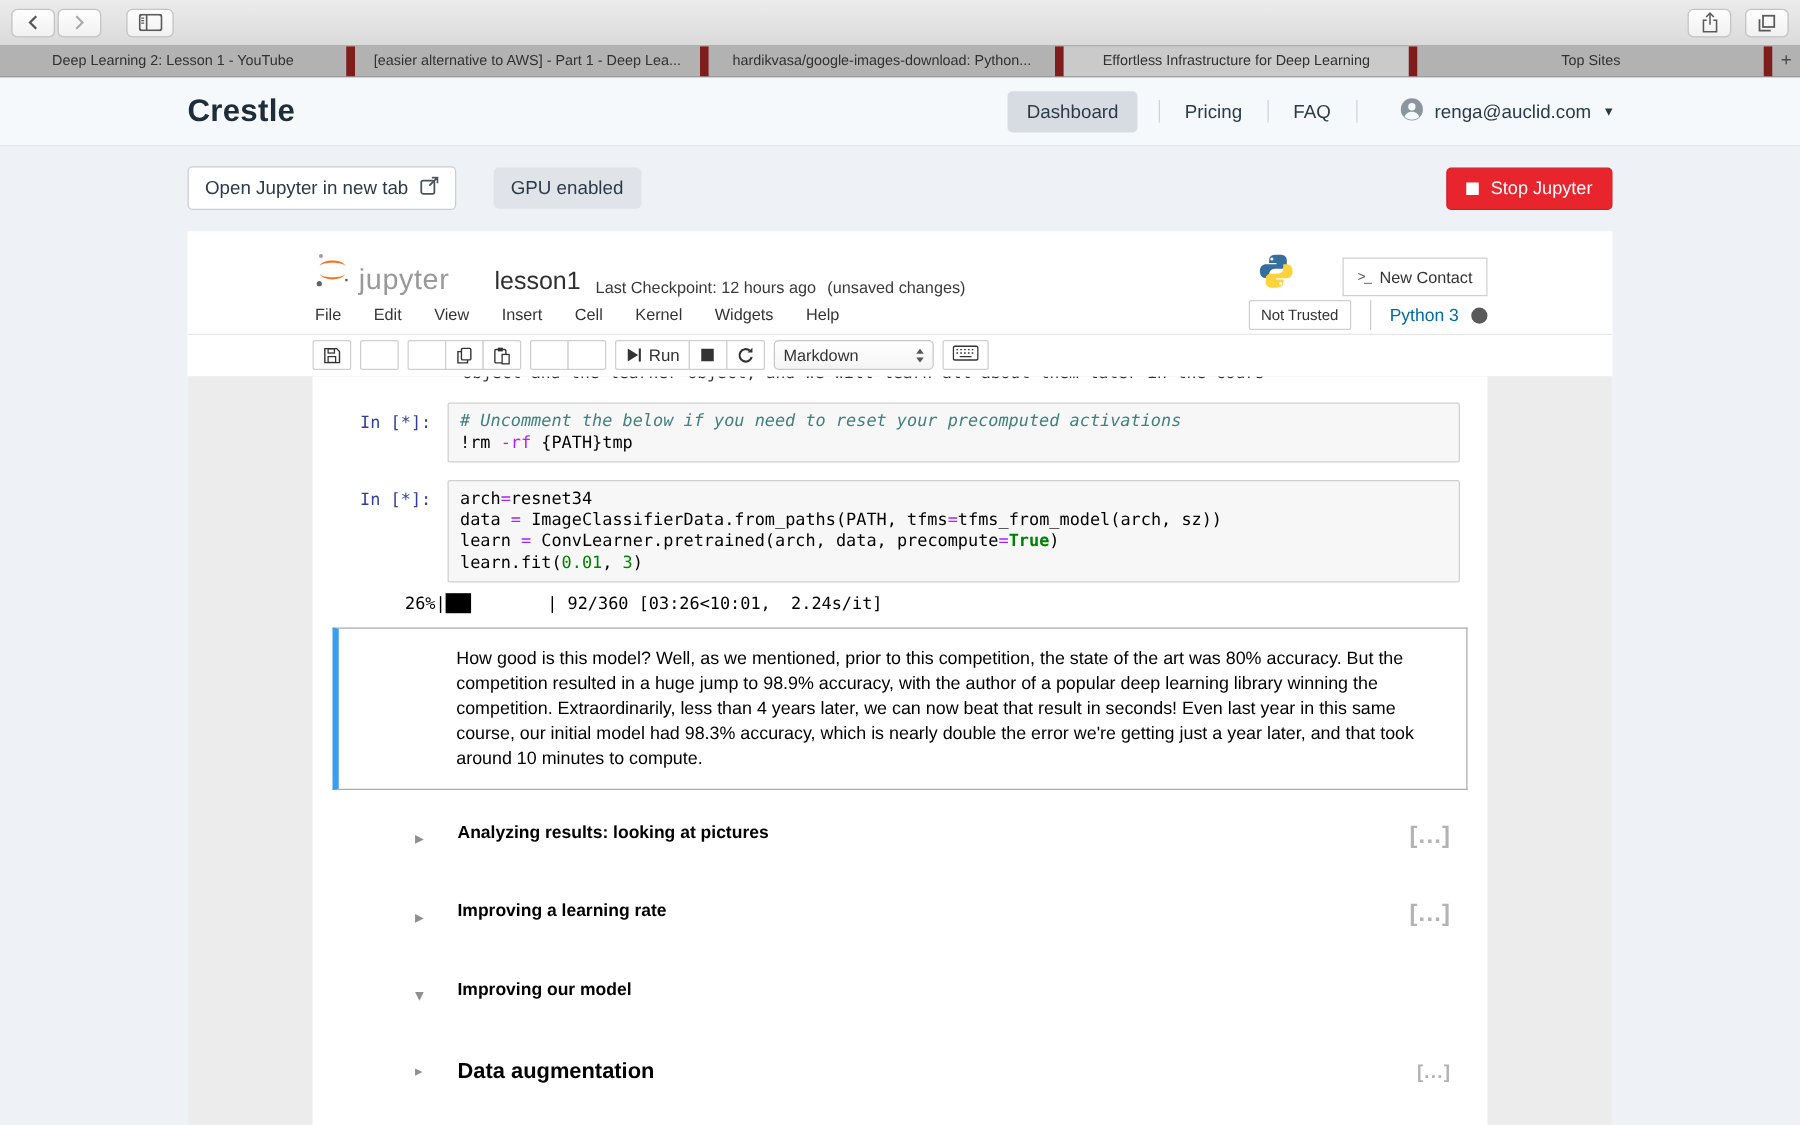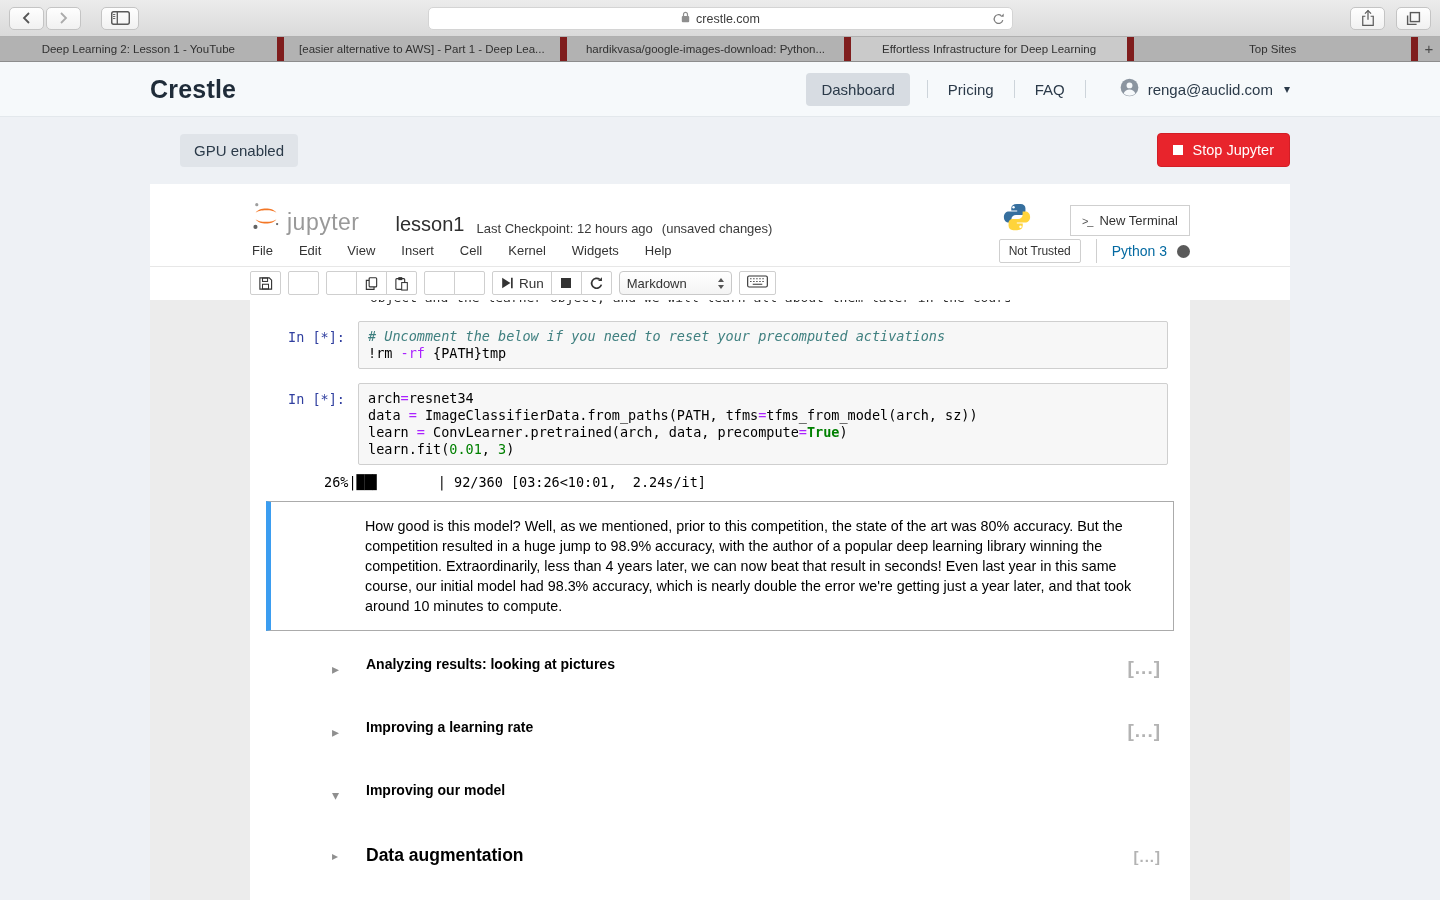--- a/index.html
+++ b/index.html
@@ -75,21 +75,21 @@
 
   .jp-toolbar { height:33px; flex:none; }
   .jp-toolbar .jp-inner { display:flex; align-items:flex-start; gap:7px; padding-top:4px; }
   .btn-group { display:flex; }
   .tb-btn { height:24px; min-width:31px; background:#fff; border:1px solid #cfcfcf; display:flex;
             align-items:center; justify-content:center; padding:0 7px; margin-right:-1px; border-radius:0; }
   .btn-group .tb-btn:first-child { border-radius:2px 0 0 2px; }
   .btn-group .tb-btn:last-child { border-radius:0 2px 2px 0; margin-right:0; }
   .btn-group .tb-btn:only-child { border-radius:2px; }
   .tb-btn .tb-lb { font-size:13.5px; color:#333; margin-left:5px; }
-  .cell-type-dd { height:24px; width:113px; border:1px solid #c8c8c8; border-radius:4px;
+  .cell-type-dd { height:24px; width:128px; border:1px solid #c8c8c8; border-radius:4px;
                   background:linear-gradient(#fff,#f4f4f4); display:flex; align-items:center;
                   justify-content:space-between; padding:0 7px; font-size:13px; color:#333; }
   .spinners { display:flex; flex-direction:column; gap:3px; }
   .spin-up { width:0; height:0; border-left:3.5px solid transparent; border-right:3.5px solid transparent; border-bottom:4.5px solid #555; }
   .spin-dn { width:0; height:0; border-left:3.5px solid transparent; border-right:3.5px solid transparent; border-top:4.5px solid #555; }
 
   
   .jp-notebook { flex:1; background:#ececec; overflow:hidden; min-height:0; }
   .nb-page { width:940px; margin:0 auto; background:#fff; height:100%; position:relative; overflow:hidden; }
   .clipped-line { height:6px; overflow:hidden; margin-left:120px; width:640px; }
@@ -150,31 +150,20 @@
     </div>
     <div class="s-btn sidebar-btn">
         <span>
           <svg width="19" height="14" viewBox="0 0 19 14">
             <rect x="0.7" y="0.7" width="17.6" height="12.6" rx="2" fill="none" stroke="#5a5a5a" stroke-width="1.5"></rect>
             <line x1="6.3" y1="1" x2="6.3" y2="13" stroke="#5a5a5a" stroke-width="1.3"></line>
             <path d="M2 3.5h2.3M2 5.5h2.3M2 7.5h2.3" stroke="#5a5a5a" stroke-width="0.9"></path>
           </svg>
         </span>
       </div>
-    <div class="url-field">
-      <span><svg width="9" height="12" viewBox="0 0 9 12">
-            <rect x="0.8" y="5" width="7.4" height="6.2" rx="1" fill="#8e8e8e"></rect>
-            <path d="M2.5 5V3.4a2 2 0 1 1 4 0V5" fill="none" stroke="#8e8e8e" stroke-width="1.2"></path>
-          </svg></span>
-      <span>crestle.com</span>
-      <span class="url-reload"><svg width="13" height="14" viewBox="0 0 14 14">
-            <path d="M11.6 8.2A4.7 4.7 0 1 1 10 3.4" fill="none" stroke="#7c7c7c" stroke-width="1.3"></path>
-            <path d="M12.6 1.2v3.4H9.2z" fill="#7c7c7c"></path>
-          </svg></span>
-    </div>
     <div class="right-btns">
       <div class="s-btn">
           <span>
             <svg width="14" height="18" viewBox="0 0 16 20">
               <path d="M8 1.5V12" stroke="#5a5a5a" stroke-width="1.4" fill="none"></path>
               <path d="M4.5 5 8 1.5 11.5 5" fill="none" stroke="#5a5a5a" stroke-width="1.4"></path>
               <path d="M5 8H2v10.5h12V8h-3" fill="none" stroke="#5a5a5a" stroke-width="1.4"></path>
             </svg>
           </span>
         </div>
@@ -217,20 +206,27 @@
             </svg></span>
         <span>renga@auclid.com</span>
         <span class="caret">▾</span>
       </span>
     </div>
   </div>
 
   <div class="page-body">
 
     <div class="action-row">
+      <div class="btn-open">
+        <span>Open Jupyter in new tab</span>
+        <span><svg width="15" height="15" viewBox="0 0 15 15">
+              <rect x="1" y="3.5" width="10.5" height="10.5" rx="1.5" fill="none" stroke="#47525e" stroke-width="1.4"></rect>
+              <path d="M7.5 7.5 13.5 1.5M9.5 1h4.5v4.5" fill="none" stroke="#47525e" stroke-width="1.4"></path>
+            </svg></span>
+      </div>
       <div class="badge-gpu">GPU enabled</div>
       <div class="btn-stop">
         <span class="stop-sq"></span>
         <span>Stop Jupyter</span>
       </div>
     </div>
 
     <div class="jupyter">
 
       <div class="jp-header">
@@ -249,21 +245,21 @@
           <span class="nb-checkpoint">Last Checkpoint: 12 hours ago</span>
           <span class="nb-unsaved">(unsaved changes)</span>
           <span class="py-logo"><svg width="30" height="30" viewBox="0 0 32 32">
                 <path d="M15.9 2c-4 0-6 1.8-6 4.6V9h6.3v1.1H7.4C4.4 10.1 2 12.2 2 16c0 3.9 2.4 5.9 5.4 5.9H10v-3.4c0-2.7 2.1-4.6 4.9-4.6h6c2.4 0 4.1-1.8 4.1-4.2V6.6C25 3.8 22.9 2 19.9 2h-4z" fill="#366f9e"></path>
                 <circle cx="12.3" cy="5.6" r="1.3" fill="#fff"></circle>
                 <path d="M16.1 30c4 0 6-1.8 6-4.6V23h-6.3v-1.1h8.8c3 0 5.4-2.1 5.4-5.9 0-3.9-2.4-5.9-5.4-5.9H22v3.4c0 2.7-2.1 4.6-4.9 4.6h-6c-2.4 0-4.1 1.8-4.1 4.2v3.1C7 28.2 9.1 30 12.1 30h4z" fill="#ffd43b"></path>
                 <circle cx="19.7" cy="26.4" r="1.3" fill="#fff"></circle>
               </svg></span>
           <button class="btn-terminal" style="background:#fff;">
             <span class="term-glyph">&gt;_</span>
-            <span>New Terminal</span>
+            <span>New Contact</span>
           </button>
         </div>
       </div>
 
       <div class="jp-menubar">
         <div class="jp-inner">
           <span id="menu-items" style="display:flex;">
               <span class="menu-item">File</span>
               <span class="menu-item">Edit</span>
               <span class="menu-item">View</span>

